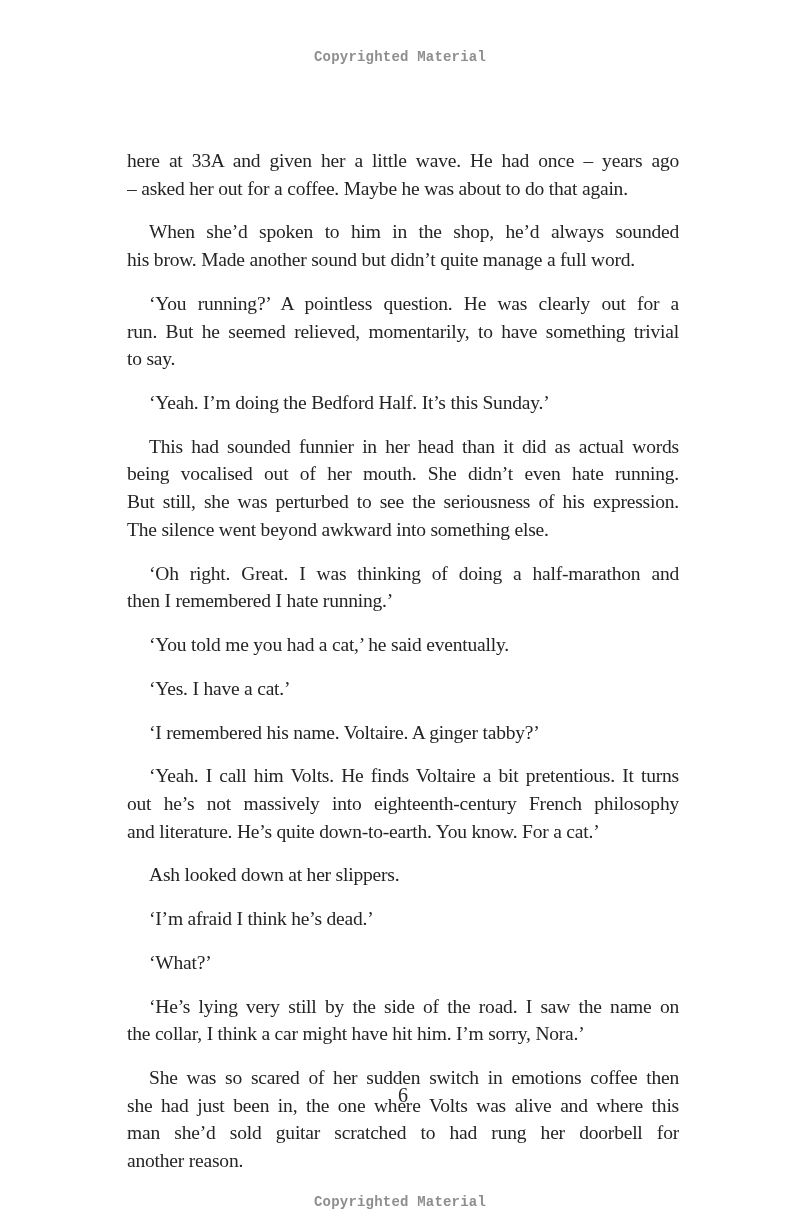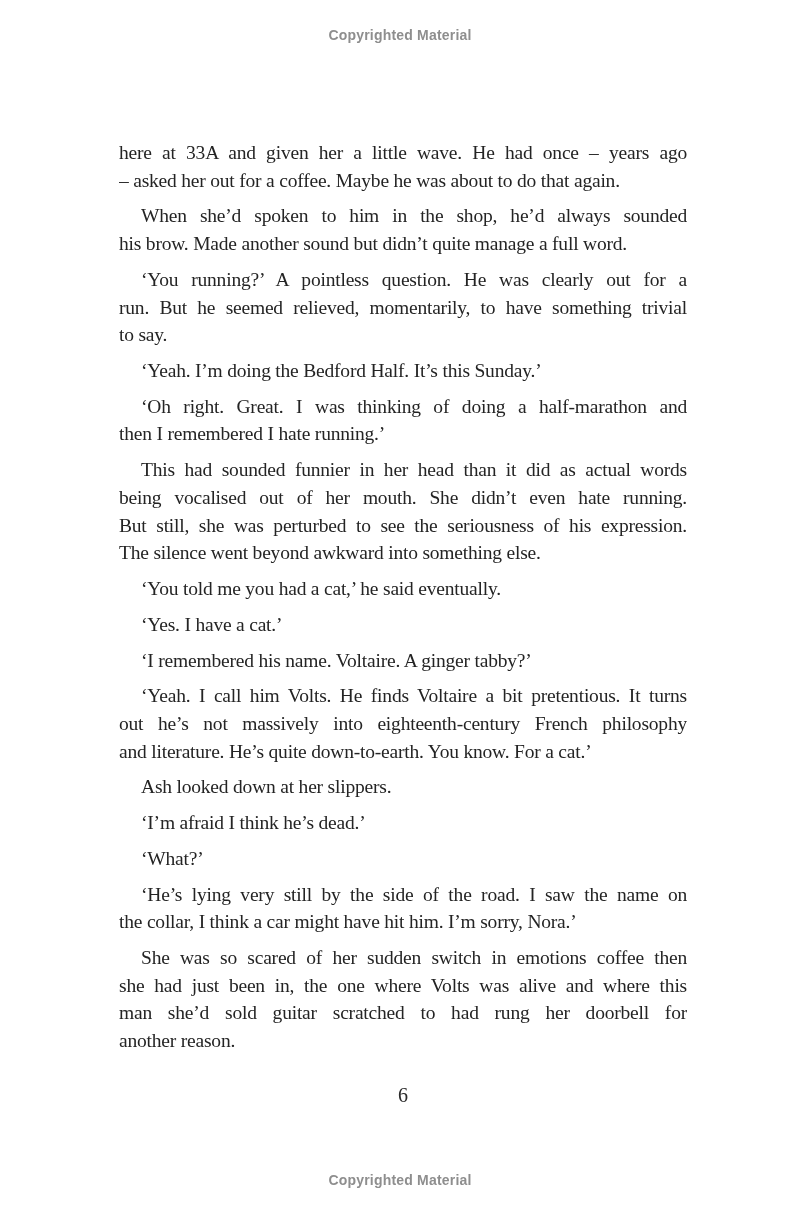--- a/index.html
+++ b/index.html
@@ -14,39 +14,40 @@
     background: #ffffff;
     overflow: hidden;
     font-family: "Liberation Serif", "DejaVu Serif", serif;
     color: #242424;
   }
   .notice {
     position: absolute;
     left: 0;
     width: 800px;
     text-align: center;
-    font-family: Liberation Sans, sans-serif;
+    font-family: Liberation Mono, monospace;
     font-weight: bold;
     font-size: 14px;
     letter-spacing: 0.2px;
     color: #8e8e8e;
+    margin-top: 22px;
   }
   .notice.top { top: 27px; }
   .notice.bottom { top: 1172px; }
   .text-block {
     position: absolute;
     left: 111px;
     top: 131px;
     width: 584px;
     font-size: 19.5px;
     line-height: 27.72px;
     letter-spacing: -0.2px;
     color: #242424;
   }
-  .paragraph { margin: 8px; }
+  .paragraph { margin: 16px; }
   .line {
     text-align: justify;
     text-align-last: justify;
     height: 27.72px;
     overflow: hidden;
   }
   .line.last { text-align-last: left; }
   .line.indent { text-indent: 22px; }
   .page-number {
     position: absolute;
@@ -76,28 +77,28 @@
       </div>
       <div class="paragraph">
         <div class="line indent">‘You running?’ A pointless question. He was clearly out for a</div>
         <div class="line">run. But he seemed relieved, momentarily, to have something trivial</div>
         <div class="line last">to say.</div>
       </div>
       <div class="paragraph">
         <div class="line last indent">‘Yeah. I’m doing the Bedford Half. It’s this Sunday.’</div>
       </div>
       <div class="paragraph">
-        <div class="line indent">‘Oh right. Great. I was thinking of doing a half-marathon and</div>
-        <div class="line last">then I remembered I hate running.’</div>
-      </div>
-      <div class="paragraph">
         <div class="line indent">This had sounded funnier in her head than it did as actual words</div>
         <div class="line">being vocalised out of her mouth. She didn’t even hate running.</div>
         <div class="line">But still, she was perturbed to see the seriousness of his expression.</div>
         <div class="line last">The silence went beyond awkward into something else.</div>
+      </div>
+      <div class="paragraph">
+        <div class="line indent">‘Oh right. Great. I was thinking of doing a half-marathon and</div>
+        <div class="line last">then I remembered I hate running.’</div>
       </div>
       <div class="paragraph">
         <div class="line last indent">‘You told me you had a cat,’ he said eventually.</div>
       </div>
       <div class="paragraph">
         <div class="line last indent">‘Yes. I have a cat.’</div>
       </div>
       <div class="paragraph">
         <div class="line last indent">‘I remembered his name. Voltaire. A ginger tabby?’</div>
       </div>

